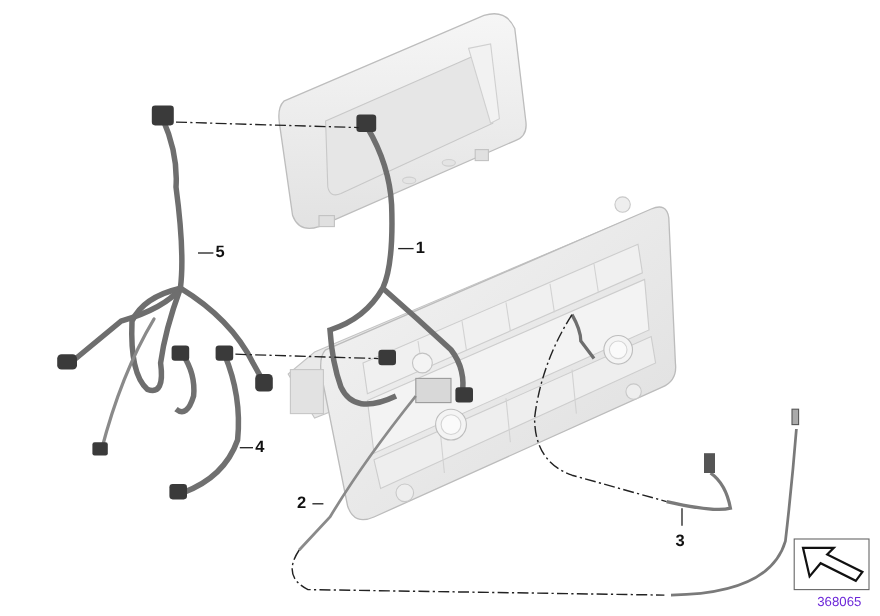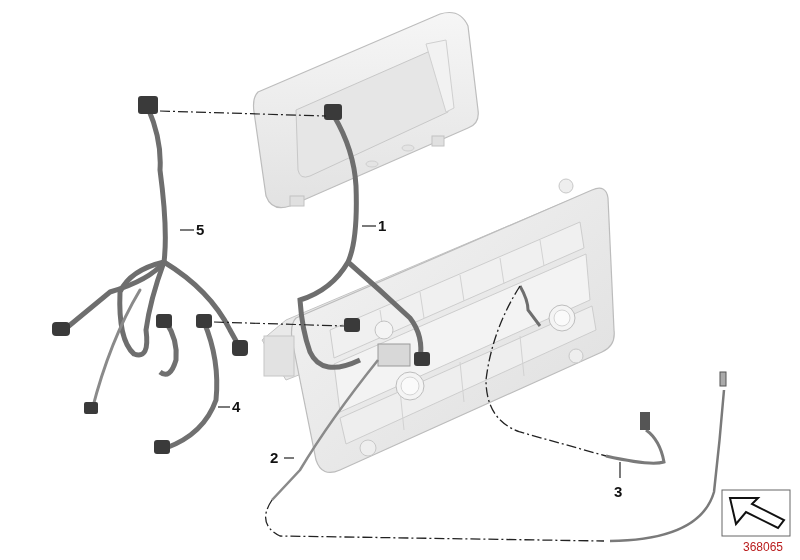--- a/index.html
+++ b/index.html
@@ -2,21 +2,21 @@
 <html><head>
 <meta charset="utf-8">
 <style>
   html, body { margin: 0; padding: 0; background: #ffffff; }
   body { width: 800px; height: 560px; position: relative; overflow: hidden;
          font-family: "Liberation Sans", sans-serif; }
   #diagram { position: absolute; left: 0; top: 0; width: 800px; height: 560px; }
   .callout { position: absolute; font-family: "Liberation Sans", sans-serif;
              font-weight: bold; font-size: 15px; color: #111; line-height: 1; }
   .diagram-id { position: absolute; left: 728px; top: 540px; width: 70px; text-align: center;
-                font-size: 12px; color: #b91c1c; font-family: "Liberation Sans", sans-serif; }
+                font-size: 12px; color: #6d28d9; font-family: "Liberation Sans", sans-serif; }
 </style>
 </head>
 <body>
 
 <svg id="diagram" viewBox="0 0 800 560" xmlns="http://www.w3.org/2000/svg">
   <defs>
     <linearGradient id="dispGrad" x1="0" y1="0" x2="0" y2="1">
       <stop offset="0" stop-color="#f6f6f6"></stop>
       <stop offset="1" stop-color="#e2e2e2"></stop>
     </linearGradient>

